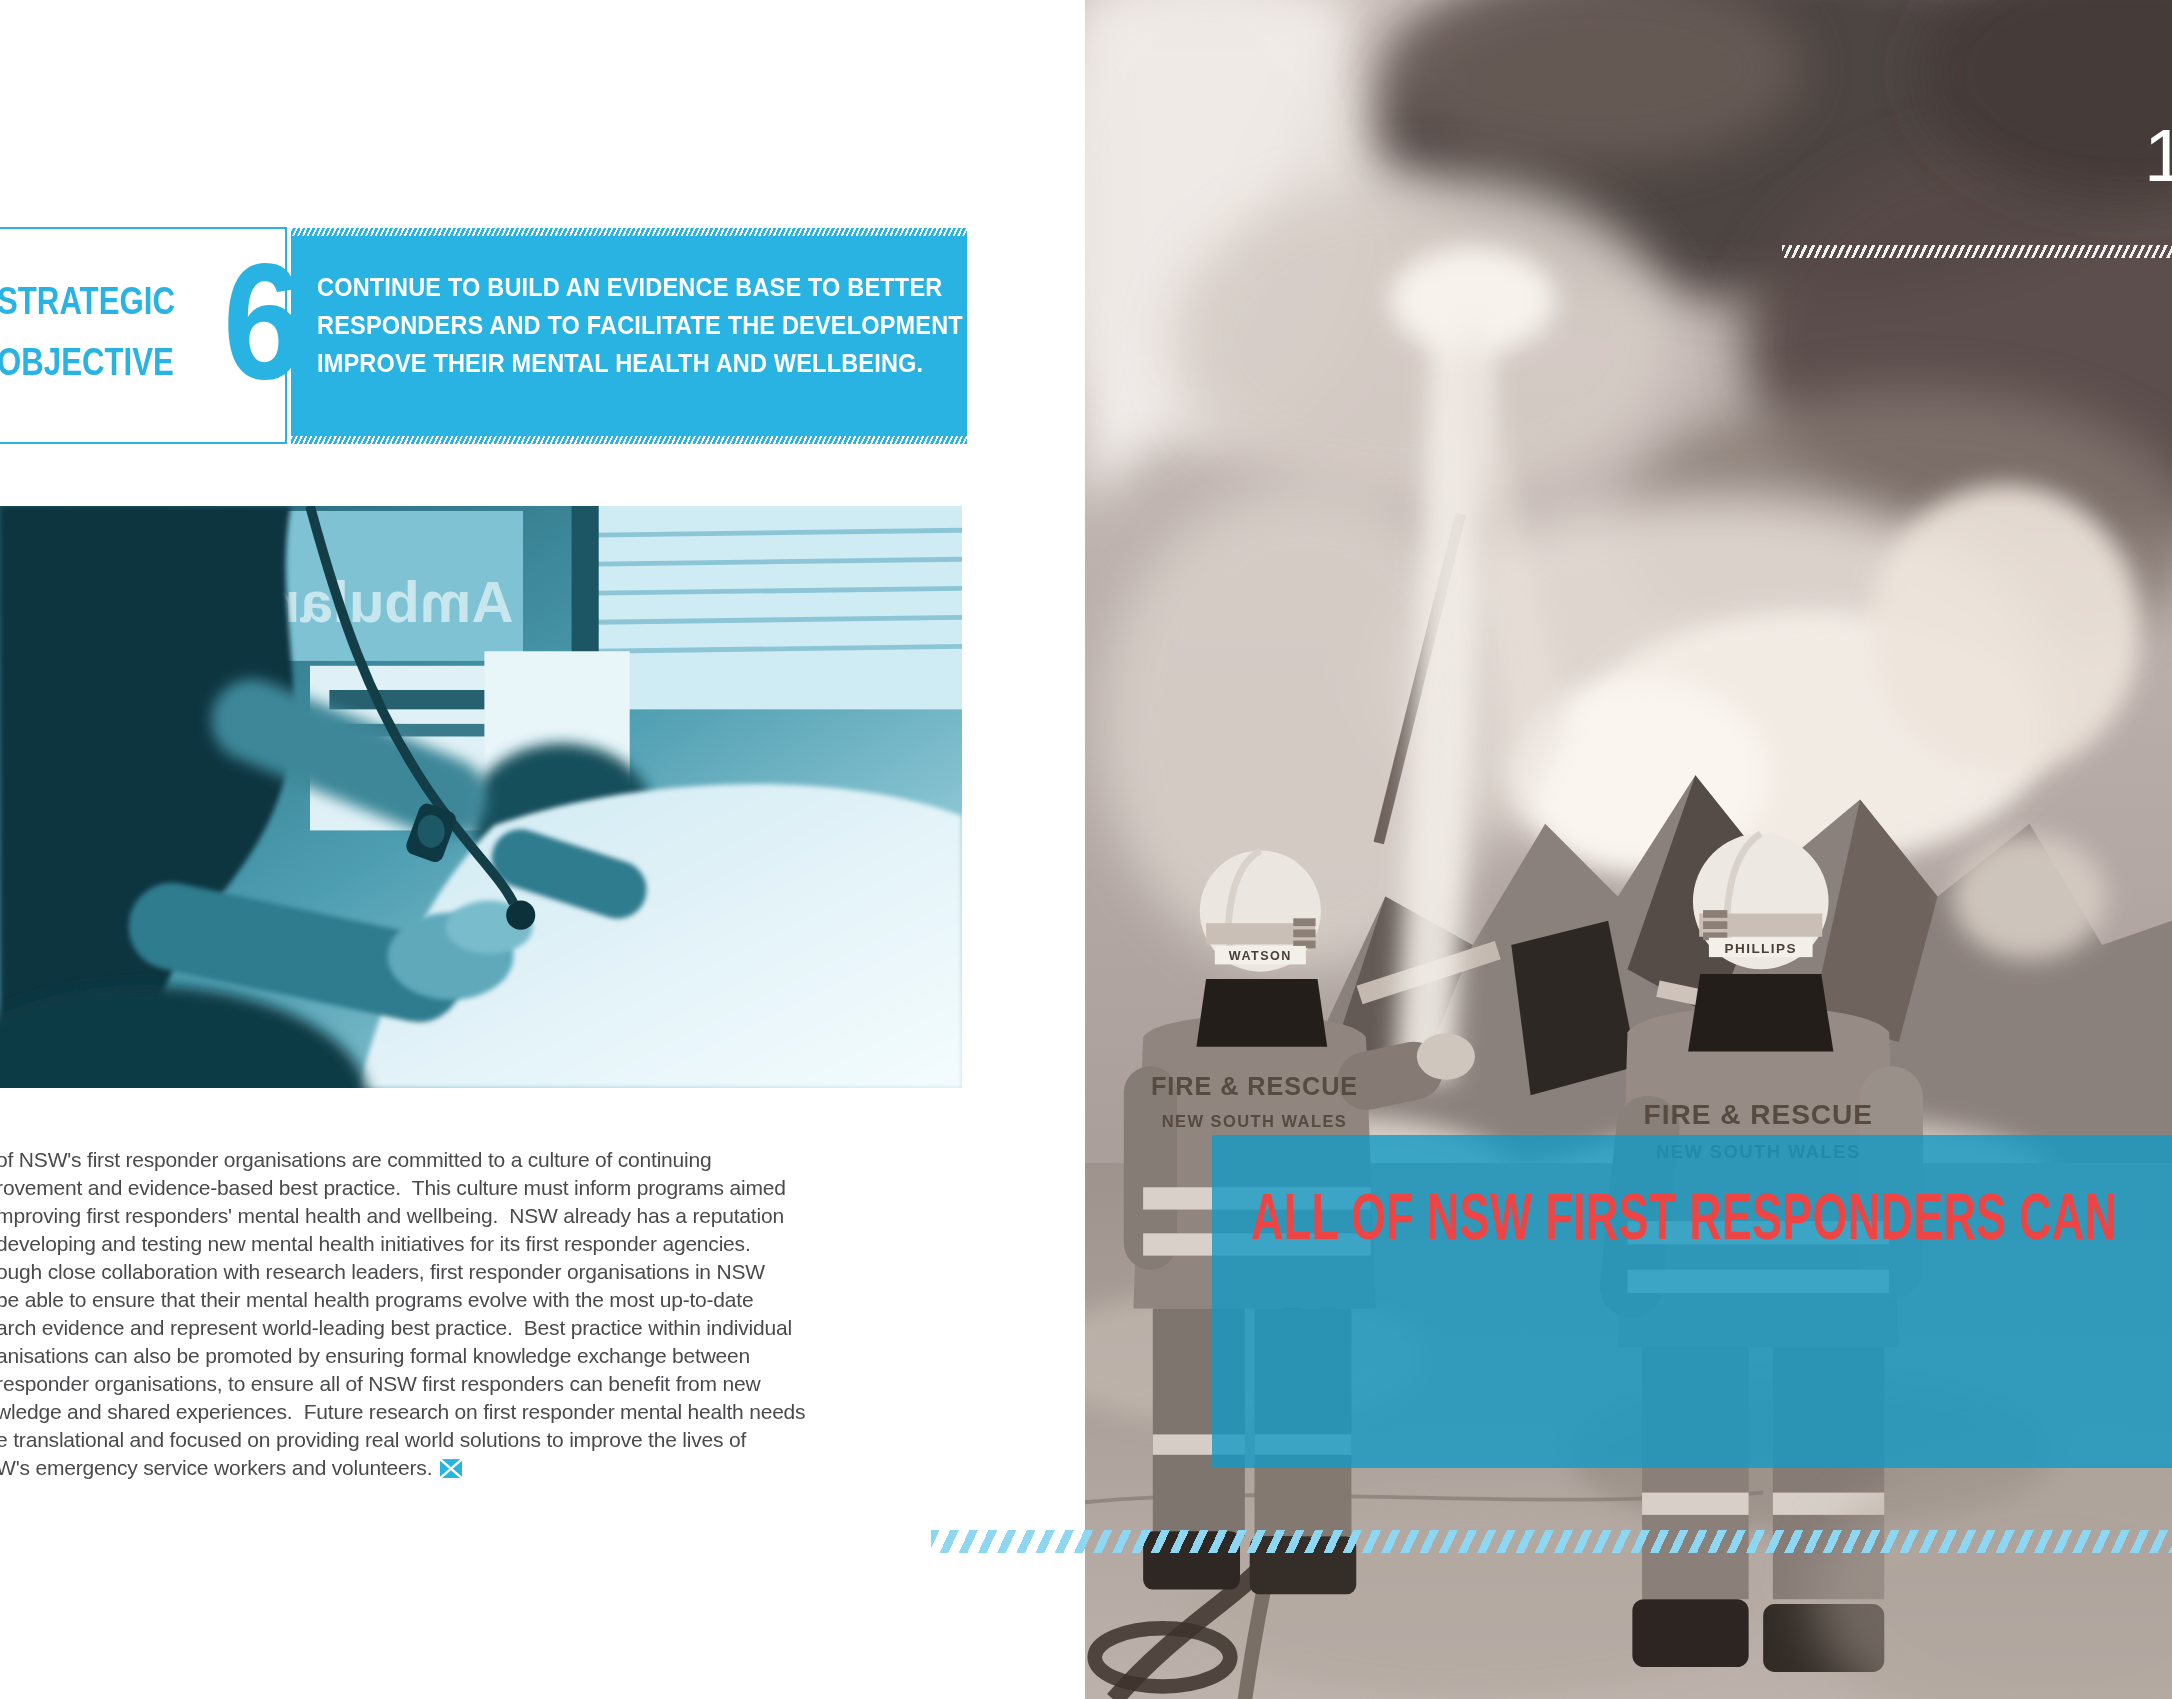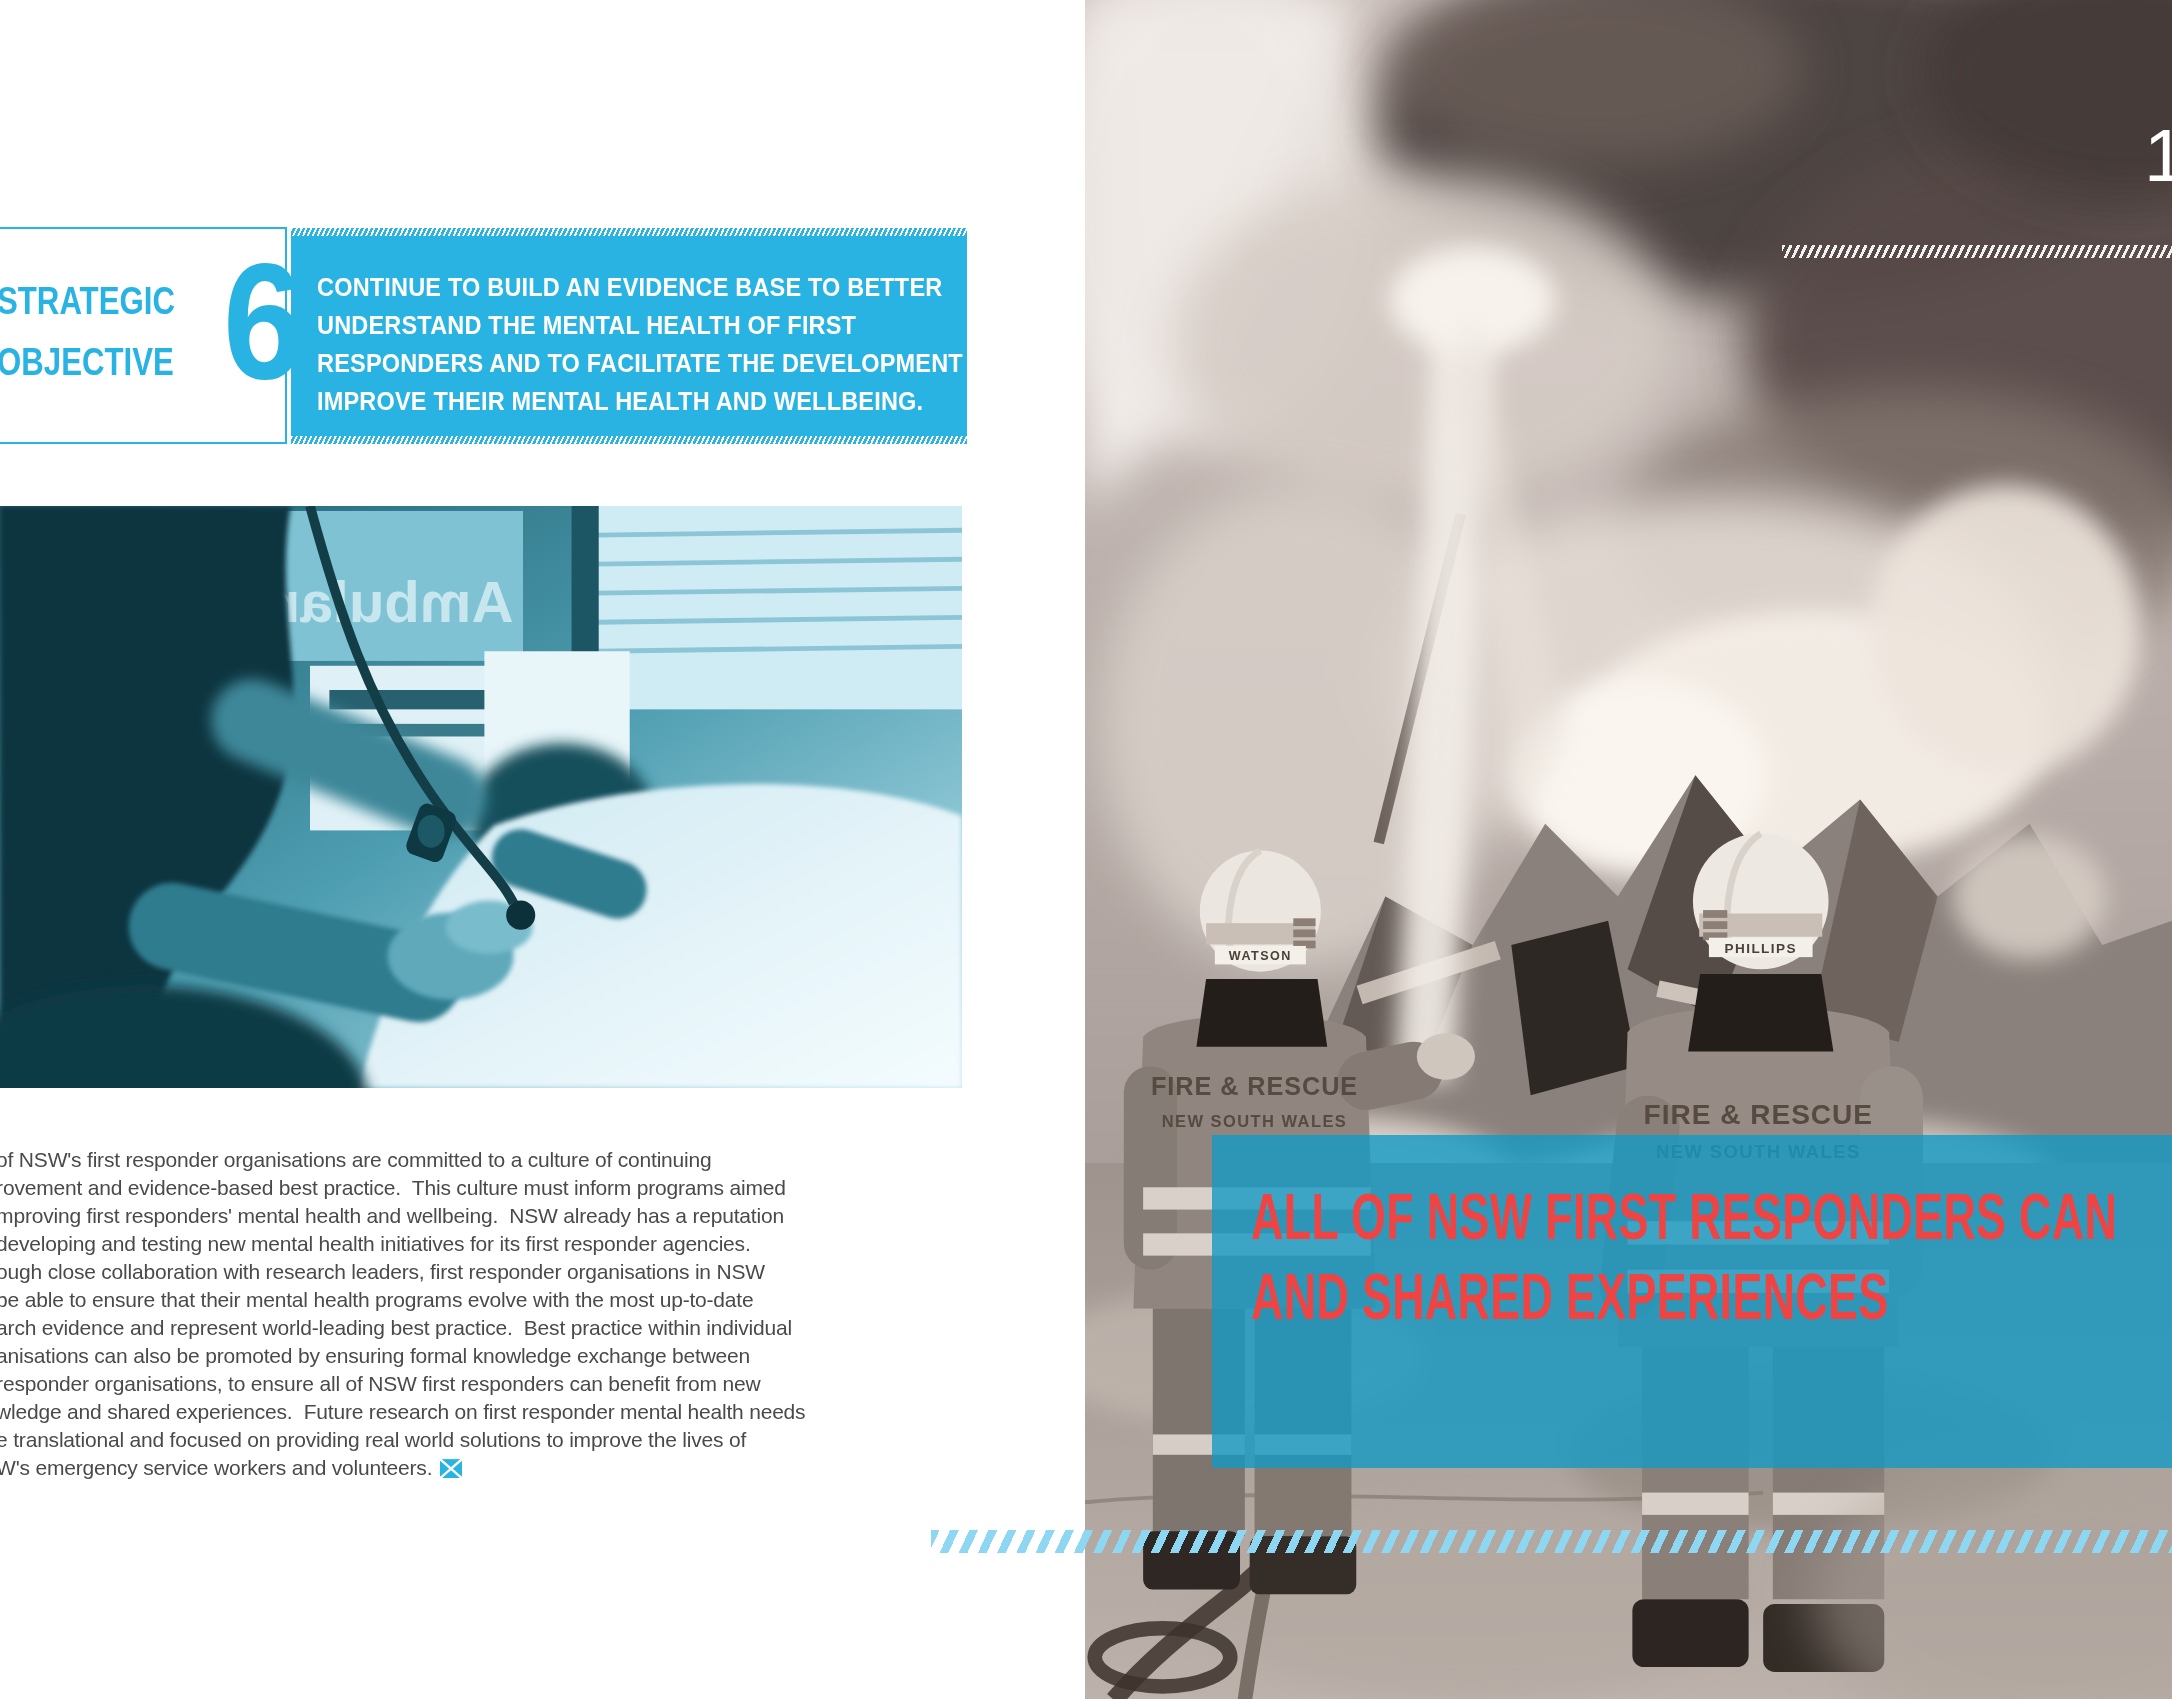--- a/index.html
+++ b/index.html
@@ -93,21 +93,20 @@
     <div><span class="cond">STRATEGIC</span></div>
     <div><span class="cond">OBJECTIVE</span></div>
   </div>
   <div class="strategic-number">6</div>
 </div>
 
 <div class="abs objective-box">
   <div class="hatch-strip top"></div>
   <div class="objective-statement">
     <div class="line"><span class="cond">CONTINUE TO BUILD AN EVIDENCE BASE TO BETTER</span></div>
-    <div class="line"><span class="cond">UNDERSTAND THE MENTAL HEALTH OF FIRST</span></div>
     <div class="line"><span class="cond">RESPONDERS AND TO FACILITATE THE DEVELOPMENT</span></div>
     <div class="line"><span class="cond">IMPROVE THEIR MENTAL HEALTH AND WELLBEING.</span></div>
   </div>
   <div class="hatch-strip bottom"></div>
 </div>
 
 <div class="abs photo-left" aria-label="Cyan duotone photo of a paramedic checking a patient's pulse inside an ambulance">
 <svg viewBox="0 0 1986 1202" preserveAspectRatio="none" aria-hidden="false">
   <defs>
     <linearGradient id="bgTeal" x1="0" y1="0" x2="1" y2="1">
@@ -337,19 +336,18 @@
     <rect x="1130" y="3300" width="240" height="140" rx="24" fill="#2c2521"></rect>
     <rect x="1400" y="3310" width="250" height="140" rx="24" fill="#332b26"></rect>
   </g>
 
   <ellipse cx="2000" cy="3300" rx="500" ry="300" fill="#aca199" opacity="0.5" filter="url(#rb50)"></ellipse>
 </svg>
 </div>
 
 <div class="abs quote-overlay">
   <div class="quote-line"><span class="cond">ALL OF NSW FIRST RESPONDERS CAN</span></div>
-  <div class="quote-line"><span class="cond">AND SHARED EXPERIENCES</span></div>
 </div>
 
 <div class="abs white-hatch"></div>
 <div class="abs page-number">1</div>
 <div class="abs bottom-hatch"></div>
 
 
 </body></html>

